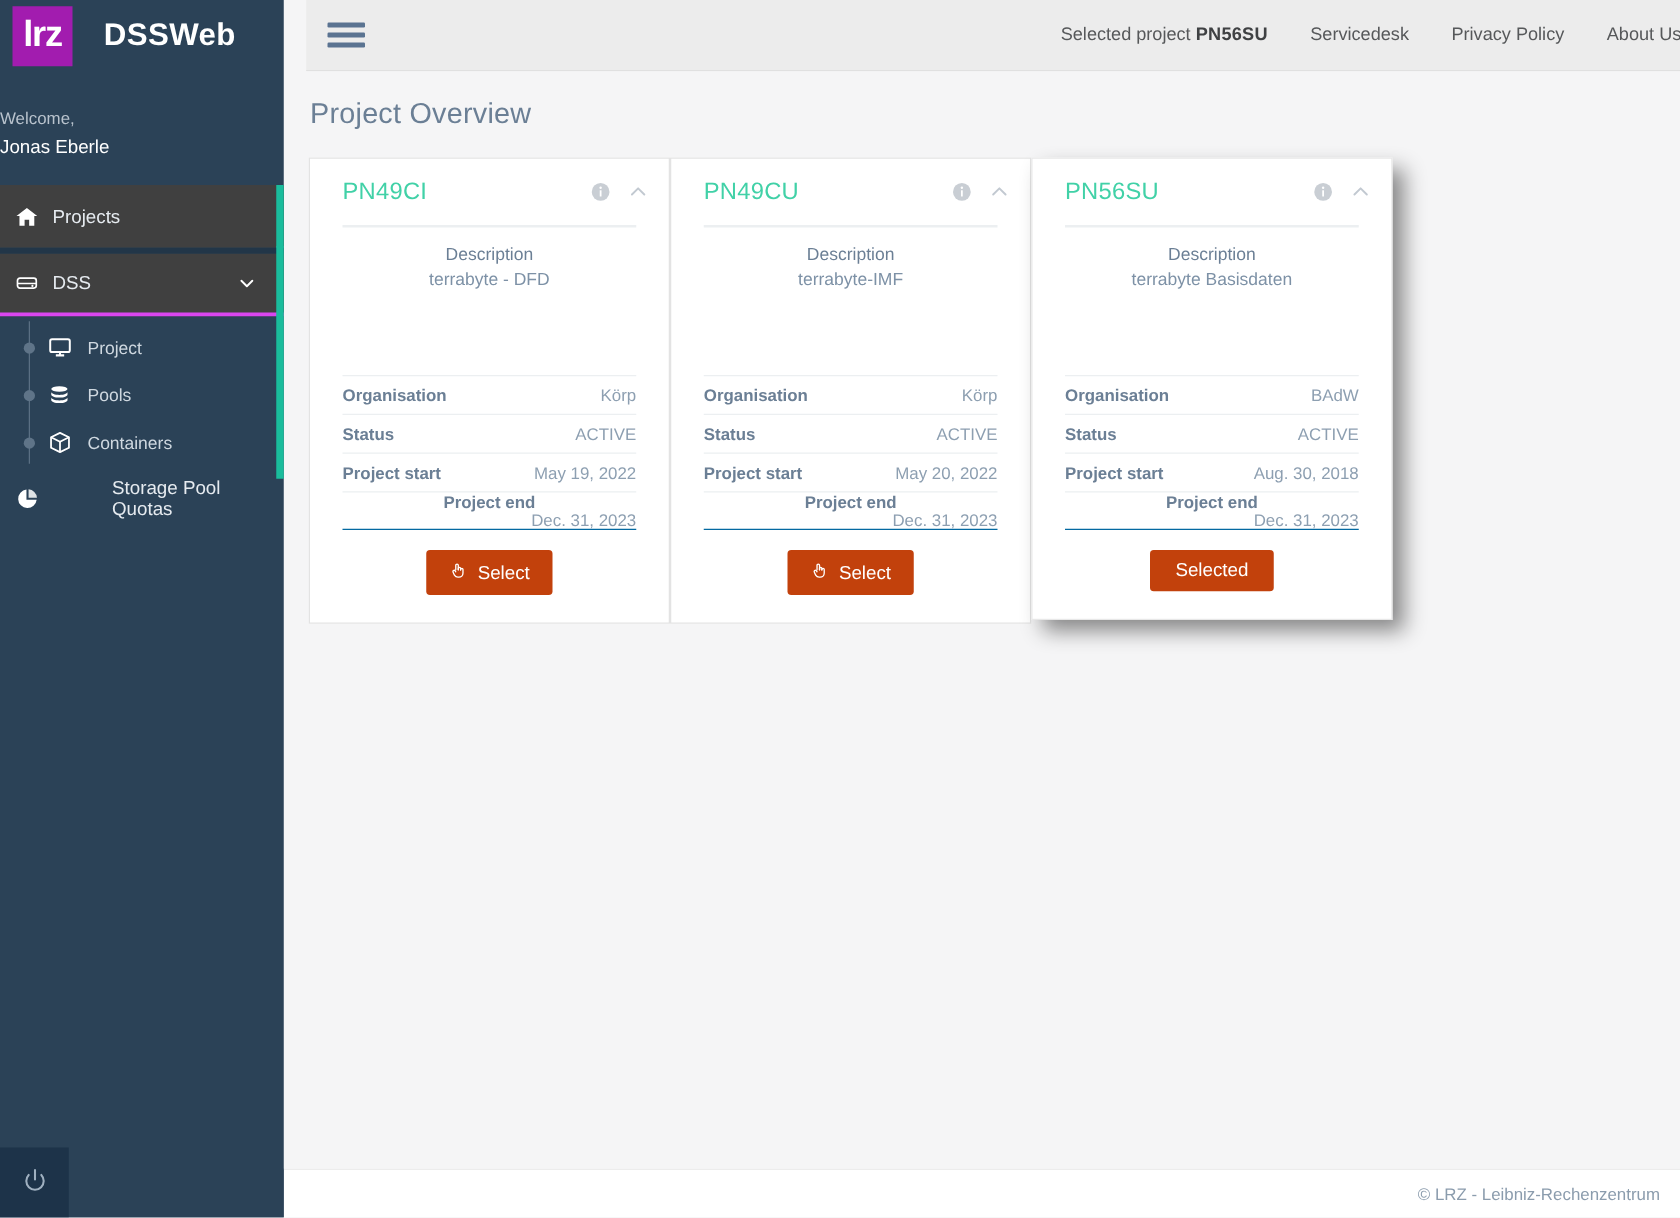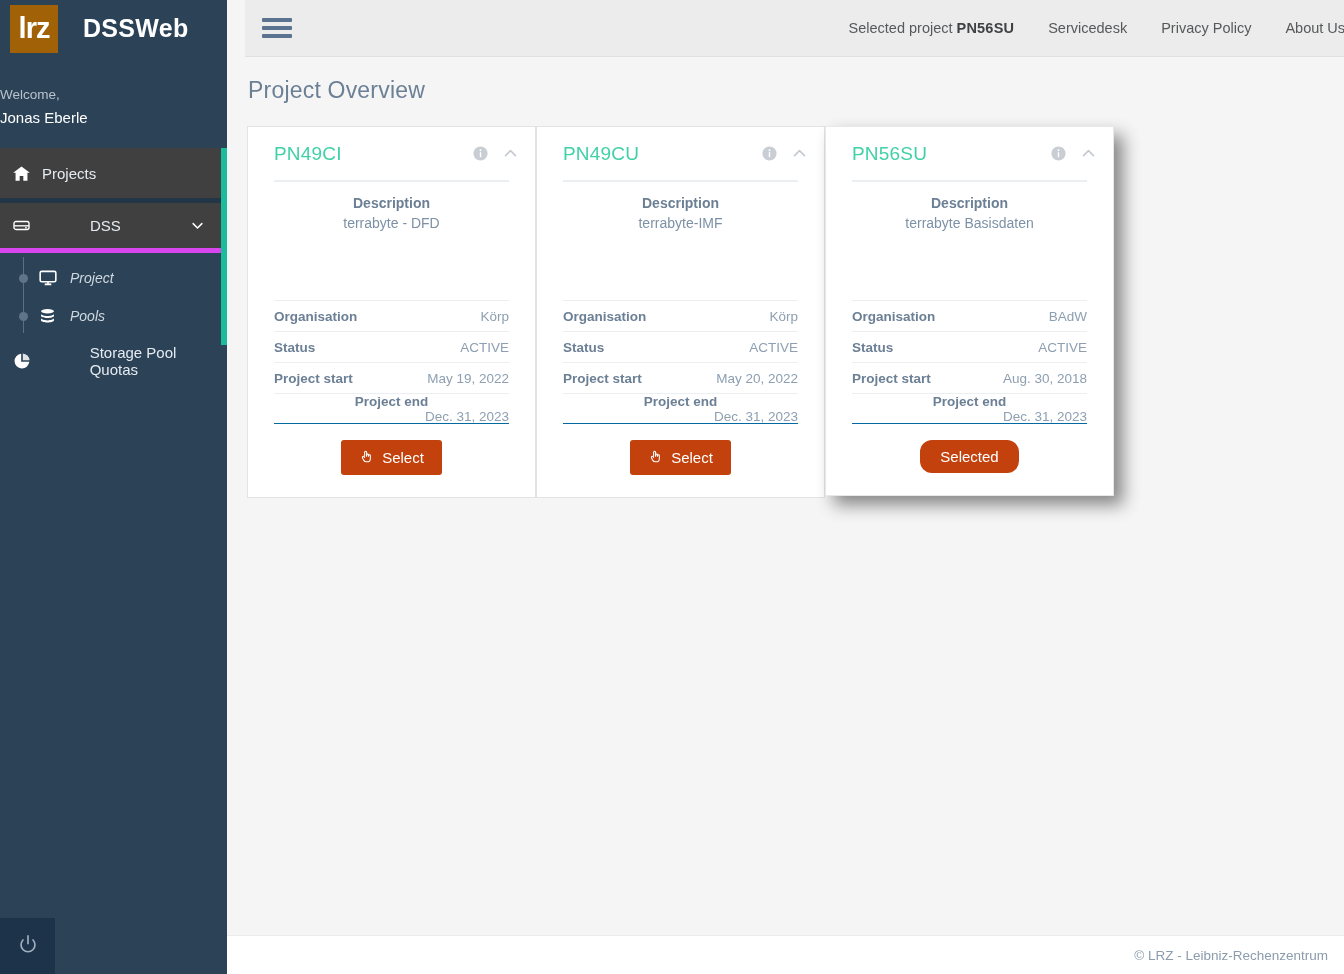--- a/index.html
+++ b/index.html
@@ -15,21 +15,21 @@
   #sidebar {
     position: absolute; left: 0; top: 0;
     width: 227px; height: 974px;
     background: #2b4257;
     z-index: 5;
   }
   .brand {
     height: 57px; display: flex; align-items: center; padding-left: 10px;
   }
   .brand-logo {
-    width: 48px; height: 48px; background: #a16207;
+    width: 48px; height: 48px; background: #a21caf;
     display: flex; align-items: center; justify-content: center;
     color: #ffffff; font-size: 29px; font-weight: bold;
     letter-spacing: -1px; line-height: 1;
     font-family: "Liberation Sans", sans-serif;
   }
   .brand-title {
     margin-left: 25px; color: #ffffff;
     font-size: 25px; font-weight: bold; letter-spacing: .3px;
   }
   .welcome-block { padding: 30px 0 0 0; }
@@ -54,21 +54,21 @@
   }
   .divider-dark { height: 5px; background: #223648; }
 
   .subnav { position: relative; padding: 6px 0 4px 0; }
   .subnav .tl {
     position: absolute; left: 23px; top: 4px; bottom: 6px;
     width: 1px; background: #5a6f83;
   }
   .sub-row {
     position: relative; height: 38px; display: flex; align-items: center;
-    padding-left: 38px; color: #cfd8e0; font-size: 14px; cursor: pointer; font-style: italic;
+    padding-left: 38px; color: #cfd8e0; font-size: 14px; cursor: pointer;
   }
   .sub-row .dot {
     position: absolute; left: 19px; top: 50%; margin-top: -4px;
     width: 9px; height: 9px; border-radius: 50%; background: #5f7488;
   }
   .sub-row .sub-ico { width: 30px; color: #ffffff; display: flex; align-items: center; }
   .sub-row .sub-lbl { margin-left: 2px; }
 
   .power-btn {
     position: absolute; left: 0; bottom: 0;
@@ -131,41 +131,41 @@
     display: flex; align-items: center; height: 53px;
     padding: 0 16px 0 26px;
   }
   .card-name { color: #41d1a7; font-size: 19px; letter-spacing: .2px; }
   .card-head-icons { margin-left: auto; display: flex; align-items: center; gap: 13px; }
   .info-ico { cursor: pointer; display: flex; }
   .chev-ico { cursor: pointer; display: flex; color: #c2c9d1; }
   .card-rule { height: 2px; background: #eceff1; margin: 0 26px; }
 
   .desc-area { height: 118px; padding-top: 13px; text-align: center; }
-  .desc-title { color: #6b7f95; font-size: 14px; font-weight: bold; }
+  .desc-title { color: #6b7f95; font-size: 14px; font-weight: normal; }
   .desc-text { color: #7d91a6; font-size: 14px; margin-top: 4px; }
 
   .kv-list { padding: 0 26px; }
   .kv {
     display: flex; align-items: center; height: 31px;
     border-top: 1px solid #eceff1;
     font-size: 13.5px;
   }
   .kv:last-child { border-bottom: 1px solid #0369a1; flex-direction: column; }
   .kv .k { color: #6b7f95; font-weight: bold; }
   .kv .v { margin-left: auto; color: #8d9fb1; font-weight: normal; }
 
   .card-foot { padding: 16px 0 22px 0; display: flex; justify-content: center; }
   .btn-select {
     background: #c2410c; color: #ffffff; border: none;
     font-size: 15px; font-family: "Liberation Sans", sans-serif;
     padding: 9px 18px; border-radius: 3px; cursor: pointer;
     display: flex; align-items: center; gap: 8px; line-height: 1;
   }
-  .btn-select.selected { padding: 9px 20px; border-radius: 12px; }
+  .btn-select.selected { padding: 9px 20px; }
 
   
   #footer {
     position: absolute; left: 227px; top: 935px;
     width: 1117px; height: 39px; background: #ffffff;
     border-top: 1px solid #ececec;
     display: flex; align-items: center; justify-content: flex-end;
     padding-right: 16px;
   }
   #footer .cr { color: #8b9cad; font-size: 13.5px; }
@@ -200,21 +200,21 @@
               <path d="M12 3 1.5 11.2h3V21h5.2v-6h4.6v6H19.5v-9.8h3L12 3z"></path>
             </svg>
         </span>
         <span class="nav-lbl">Projects</span>
         <span class="accent" style="top:0;bottom:0;"></span>
       </div>
       <div class="divider-dark"></div>
     </div>
 
     <div class="nav-section">
-      <div class="nav-row highlight" style="border-bottom:5px solid #d946ef;gap:48px;">
+      <div class="nav-row highlight" style="border-bottom:3px solid #d946ef;">
         <span class="nav-ico">
           <svg width="19" height="19" viewBox="0 0 24 24" fill="none" stroke="#ffffff" stroke-width="1.7">
             <rect x="2.5" y="7" width="19" height="10" rx="2.5"></rect>
             <line x1="2.5" y1="12.4" x2="21.5" y2="12.4"></line>
             <circle cx="17.6" cy="14.8" r="1.1" fill="#ffffff" stroke="none"></circle>
           </svg>
         </span>
         <span class="nav-lbl">DSS</span>
         <span style="margin-left:auto;margin-right:22px;color:#ffffff;display:flex;">
           <svg width="15" height="15" viewBox="0 0 24 24" fill="none" stroke="#ffffff" stroke-width="2.4" stroke-linecap="round" stroke-linejoin="round">
@@ -243,20 +243,31 @@
           <span class="sub-ico">
             <svg width="19" height="19" viewBox="0 0 24 24" fill="#ffffff">
               <ellipse cx="12" cy="5.3" rx="8.2" ry="2.8"></ellipse>
               <path d="M3.8 8.4c0 1.6 3.7 2.9 8.2 2.9s8.2-1.3 8.2-2.9v2.6c0 1.6-3.7 2.9-8.2 2.9s-8.2-1.3-8.2-2.9z"></path>
               <path d="M3.8 14c0 1.6 3.7 2.9 8.2 2.9s8.2-1.3 8.2-2.9v2.6c0 1.6-3.7 2.9-8.2 2.9s-8.2-1.3-8.2-2.9z"></path>
             </svg>
           </span>
           <span class="sub-lbl">Pools</span>
         </div>
 
+        <div class="sub-row">
+          <span class="dot"></span>
+          <span class="sub-ico">
+            <svg width="20" height="20" viewBox="0 0 24 24" fill="none" stroke="#ffffff" stroke-width="1.7" stroke-linejoin="round">
+              <path d="M12 2.8 20.6 7v10L12 21.2 3.4 17V7z"></path>
+              <path d="M3.4 7 12 11.3 20.6 7"></path>
+              <path d="M12 11.3v9.9"></path>
+            </svg>
+          </span>
+          <span class="sub-lbl">Containers</span>
+        </div>
         <span class="accent" style="top:-56px;bottom:-6px;"></span>
       </div>
     </div>
 
     <div class="nav-row" style="height:44px;gap:48px;">
       <span class="nav-ico">
         <svg width="20" height="20" viewBox="0 0 24 24" fill="#ffffff">
           <path d="M11 3.2A8.9 8.9 0 1 0 20.8 13H11z"></path>
           <path d="M13 2.9V11h8.1A8.9 8.9 0 0 0 13 2.9z" opacity=".85"></path>
         </svg>

